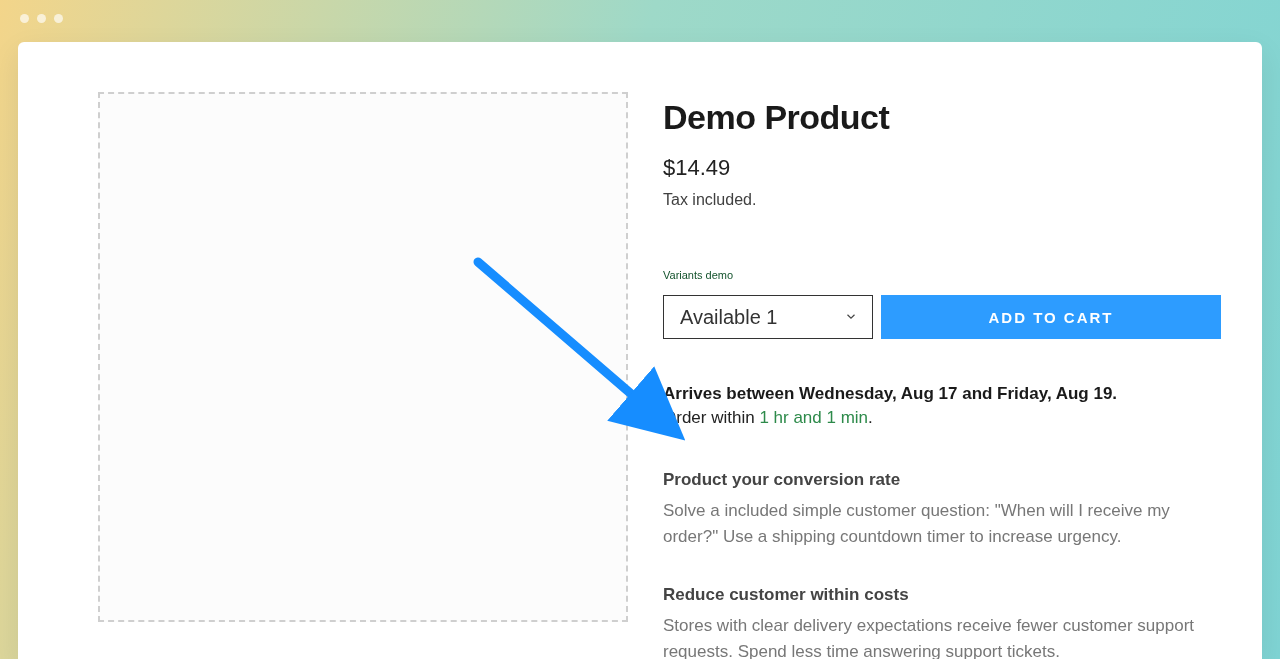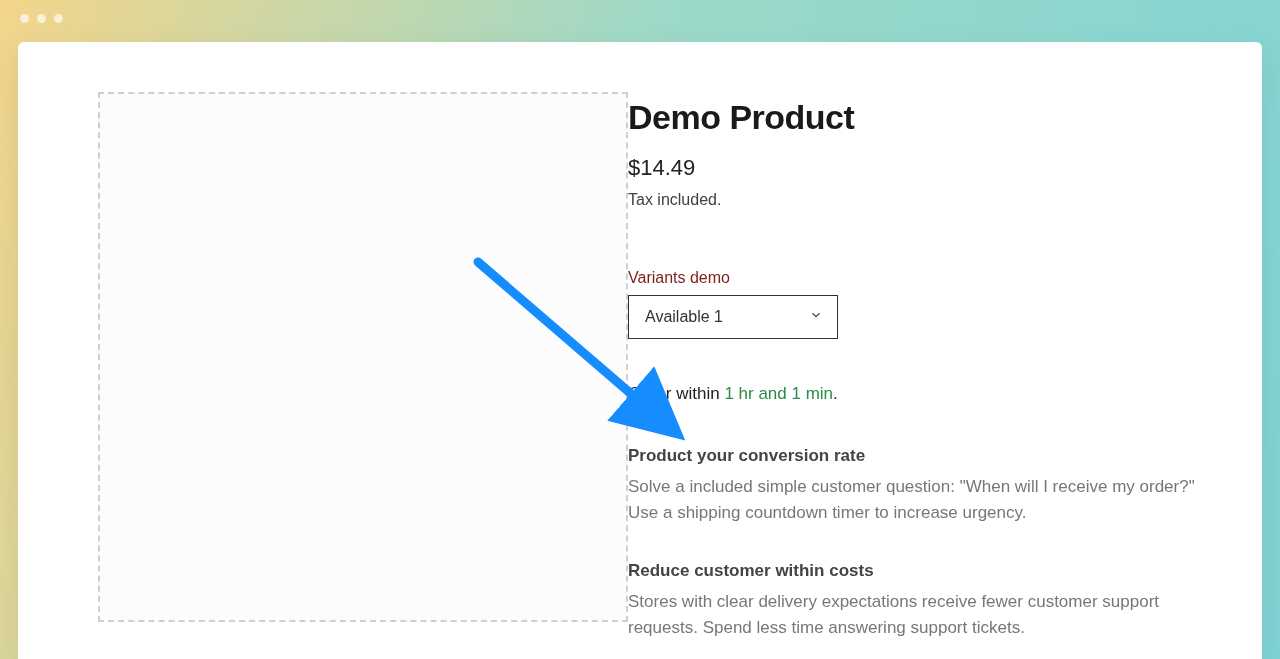--- a/index.html
+++ b/index.html
@@ -21,48 +21,49 @@
       right: 18px;
       bottom: 0;
       background: #fff;
       border-top-left-radius: 6px;
       border-top-right-radius: 6px;
       box-shadow: 0 10px 30px rgba(0,0,0,0.08);
       overflow: hidden;
     }
     .content {
       display: flex;
+      gap: 35px;
       padding: 50px 41px 0 80px;
       height: 100%;
       justify-content: center;
     }
     .image-placeholder {
       width: 530px;
       height: 530px;
       border: 2px dashed #cfcfcf;
       background: #fcfcfc;
       flex-shrink: 0;
     }
     .details { flex: 1; padding-top: 6px; }
     .product-title { font-size: 34px; font-weight: 700; color:#1a1a1a; letter-spacing: -0.5px; margin-bottom: 18px; }
     .price { font-size: 22px; font-weight: 400; color:#222; margin-bottom: 10px; }
     .tax { font-size: 16px; color:#404040; margin-bottom: 60px; }
 
-    .variant-label { font-size: 16px; margin-bottom: 8px; color:#7f1d1d; }
+    .variant-label { font-size: 11px; margin-bottom: 14px; color:#14532d; }
     .row-actions { display:flex; gap: 8px; margin-bottom: 45px; }
 
     .select-wrap {
       position: relative;
       border: 1px solid #333;
       width: 210px;
       height: 44px;
       display:flex;
       align-items:center;
       padding: 0 16px;
-      font-size: 16px;
+      font-size: 20px;
       color:#333;
       background:#fff;
     }
     .select-wrap .chev {
       position:absolute;
       right: 14px;
       top: 50%;
       transform: translateY(-50%);
       pointer-events:none;
     }
@@ -117,22 +118,24 @@
       <div class="variant-label">Variants demo</div>
       <div class="row-actions">
         <div class="select-wrap">
           <span>Available 1</span>
           <span class="chev">
             <svg width="14" height="14" viewBox="0 0 24 24" fill="none" stroke="#444" stroke-width="2">
                 <polyline points="6 9 12 15 18 9"></polyline>
               </svg>
           </span>
         </div>
+        <button class="add-to-cart">ADD TO CART</button>
       </div>
 
+      <div class="arrives">Arrives between Wednesday, Aug 17 and Friday, Aug 19.</div>
       <div class="order-within">
         <span class="text-part">Order within </span><span class="time-part">1 hr and 1 min</span><span class="dot-part">.</span>
       </div>
 
       <div class="block-h">Product your conversion rate</div>
       <div class="block-p">Solve a included simple customer question: "When will I receive my order?" Use a shipping countdown timer to increase urgency.</div>
 
       <div class="block-h">Reduce customer within costs</div>
       <div class="block-p">Stores with clear delivery expectations receive fewer customer support requests. Spend less time answering support tickets.</div>
     </div>

